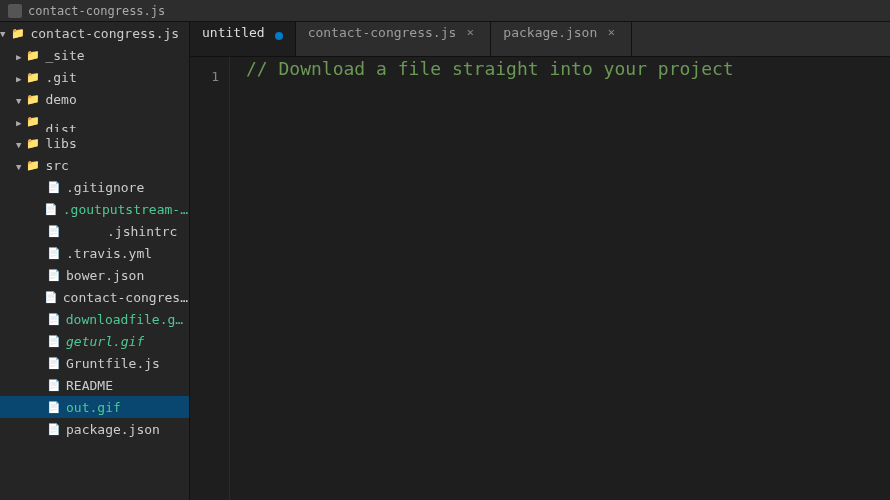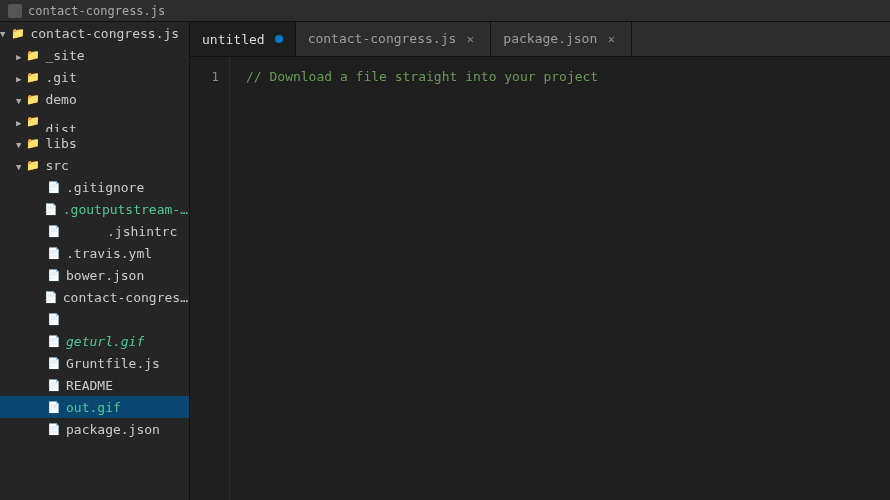--- a/index.html
+++ b/index.html
@@ -122,22 +122,22 @@
       display: flex;
       background: #2d2d2d;
       border-bottom: 1px solid #111;
       flex-shrink: 0;
       height: 35px;
       align-items: flex-end;
     }
 
     .tab {
       display: flex;
-      align-items: center;
-      padding: 10px 12px;
+      align-items: flex-end;
+      padding: 16px 12px;
       height: 35px;
       background: #2d2d2d;
       border-right: 1px solid #111;
       cursor: pointer;
       font-size: 13px;
       color: #9d9d9d;
       white-space: nowrap;
       position: relative;
       min-width: 80px;
     }
@@ -188,23 +188,23 @@
     }
     .line-numbers .ln {
       display: block;
       line-height: 20px;
       font-size: 13px;
       color: #858585;
     }
 
     .code-content {
       flex: 1;
-      padding: 10px 0 10px 16px;
+      padding: 2px 0 10px 16px;
       overflow: auto;
-      font-size: 13px;
+      font-size: 18px;
       line-height: 20px;
       color: #ddd;
     }
     .code-line {
       line-height: 20px;
       white-space: pre;
       color: #6a9955; 
       font-family: 'Consolas', 'Monaco', monospace;
     }
 
@@ -291,20 +291,21 @@
           <span style="overflow: hidden; text-overflow: ellipsis;">bower.json</span>
         </div>
         <div class="tree-item tree-indent-2">
           <span style="width: 14px; display: inline-block;"></span>
           <span class="tree-icon icon-file">📄</span>
           <span style="overflow: hidden; text-overflow: ellipsis;">contact-congress.json</span>
         </div>
         <div class="tree-item tree-indent-2 active-green">
           <span style="width: 14px; display: inline-block;"></span>
           <span class="tree-icon icon-file-green">📄</span>
+          <span style="overflow: hidden; text-overflow: ellipsis;">downloadfile.gif</span>
         </div>
         <div class="tree-item tree-indent-2 active-green">
           <span style="width: 14px; display: inline-block;"></span>
           <span class="tree-icon icon-file-green">📄</span>
           <span style="overflow: hidden; text-overflow: ellipsis; font-style: italic;">geturl.gif</span>
         </div>
         <div class="tree-item tree-indent-2">
           <span style="width: 14px; display: inline-block;"></span>
           <span class="tree-icon icon-file">📄</span>
           <span style="overflow: hidden; text-overflow: ellipsis;">Gruntfile.js</span>

